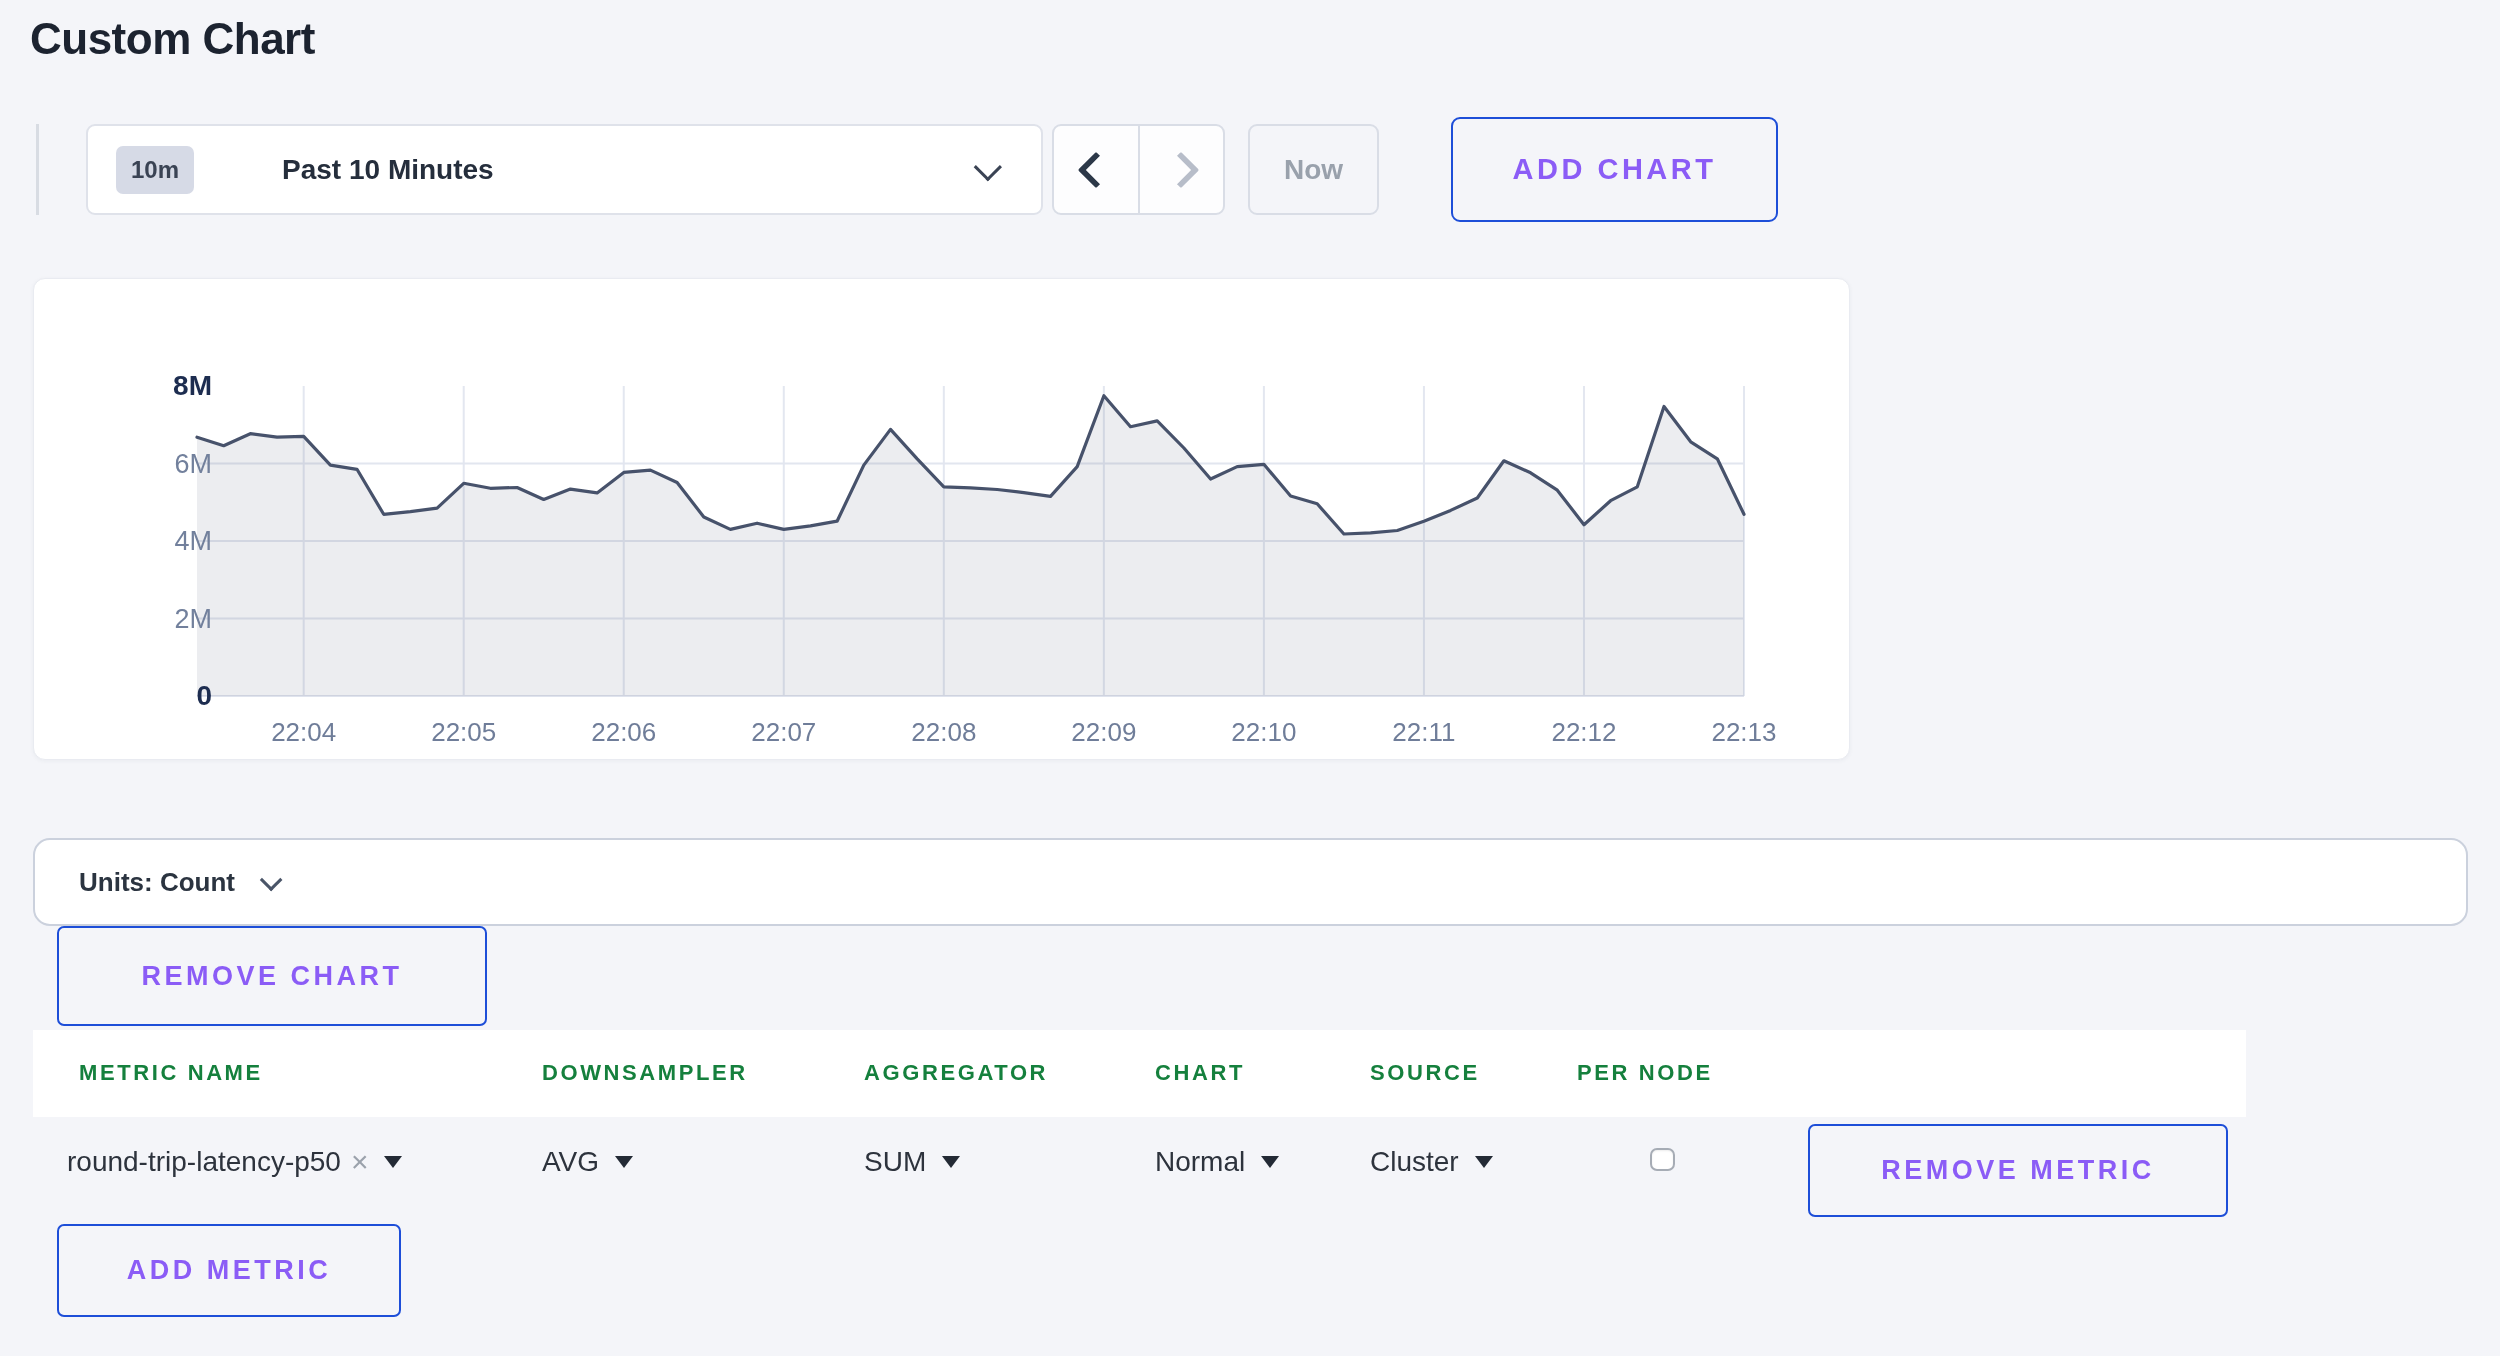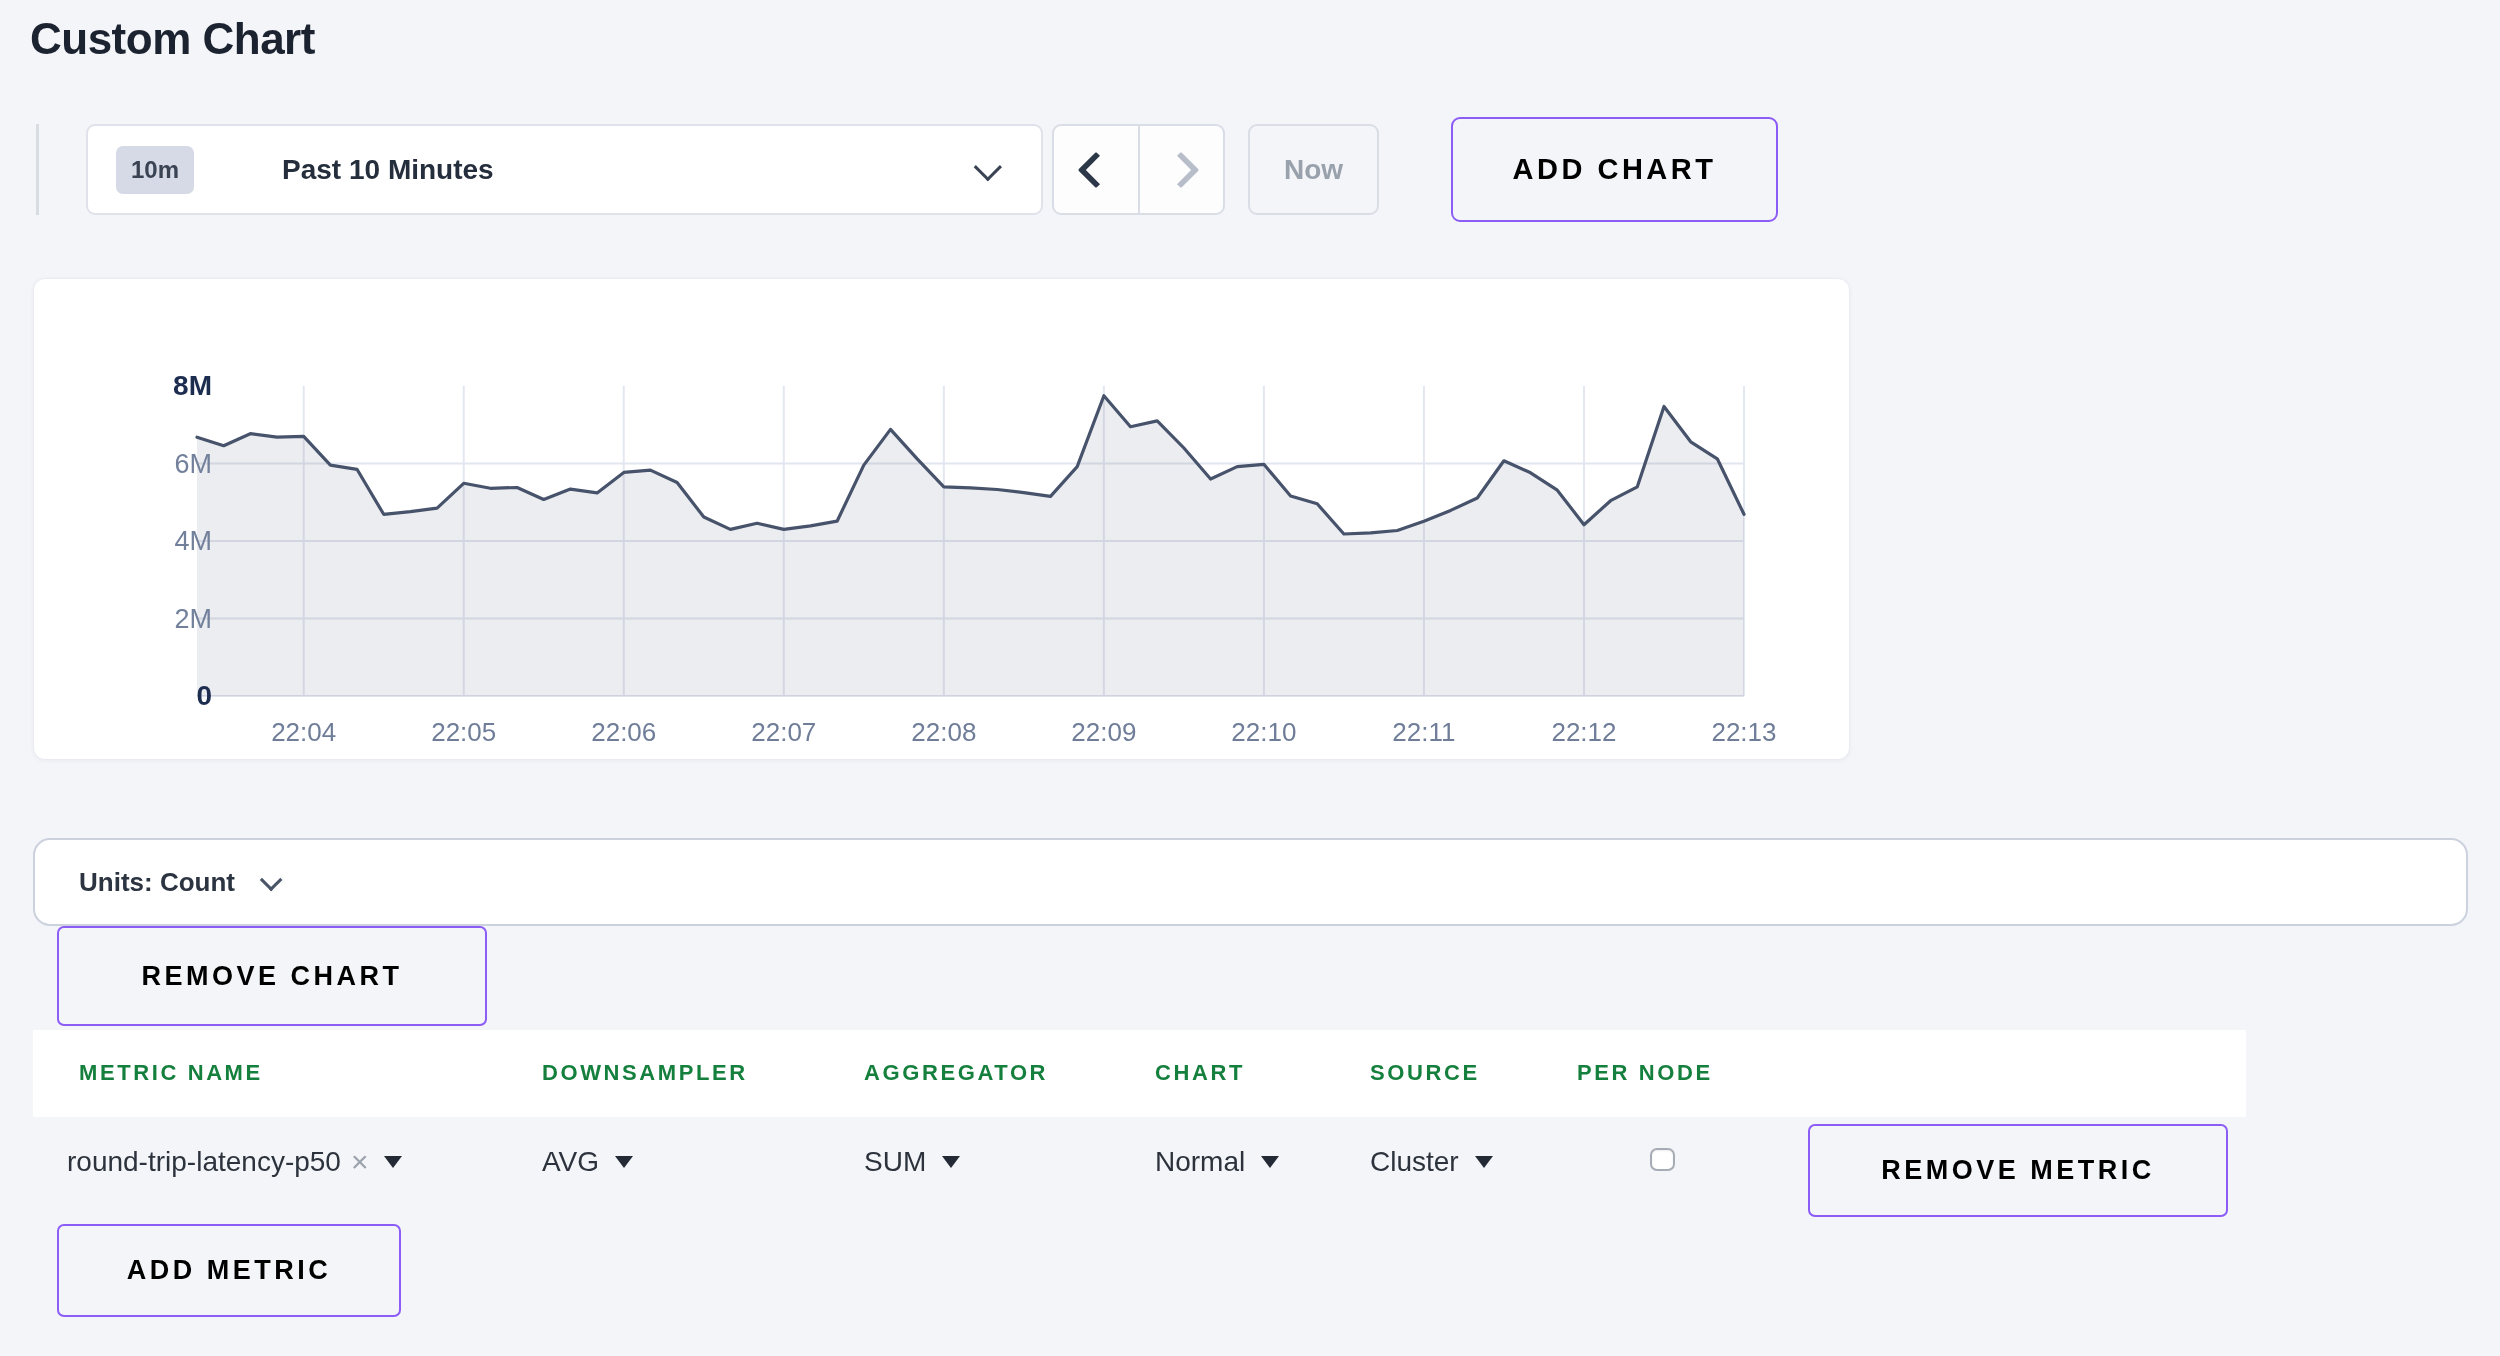--- a/index.html
+++ b/index.html
@@ -44,23 +44,23 @@
   .chev{width:26px;height:26px;box-sizing:border-box;}
   .chev-left{border-left:6px solid #2c3848;border-bottom:6px solid #2c3848;transform:rotate(45deg);border-radius:2px;}
   .chev-right{border-right:6px solid #b7bdc9;border-top:6px solid #b7bdc9;transform:rotate(45deg);border-radius:2px;}
   .now-btn{
     left:1248px;top:124px;width:131px;height:91px;
     border:2px solid #d9dde6;border-radius:9px;box-sizing:border-box;
     display:flex;align-items:center;justify-content:center;
     color:#99a1ac;font-size:28px;font-weight:700;cursor:pointer;
   }
   .ghost-btn{
-    border:2px solid #8b5cf6;border-radius:7px;box-sizing:border-box;
+    border:2px solid #1d4ed8;border-radius:7px;box-sizing:border-box;
     display:flex;align-items:center;justify-content:center;
-    color:#000000;font-weight:700;letter-spacing:3.5px;cursor:pointer;
+    color:#8b5cf6;font-weight:700;letter-spacing:3.5px;cursor:pointer;
     background:transparent;
   }
   .add-chart-btn{left:1451px;top:117px;width:327px;height:105px;font-size:29px;border-radius:9px;}
 
   
   .chart-card{
     left:33px;top:278px;width:1815px;height:480px;
     background:#ffffff;border:1px solid #e9ebf1;border-radius:12px;
     box-shadow:0 1px 4px rgba(40,50,80,.05);
   }

